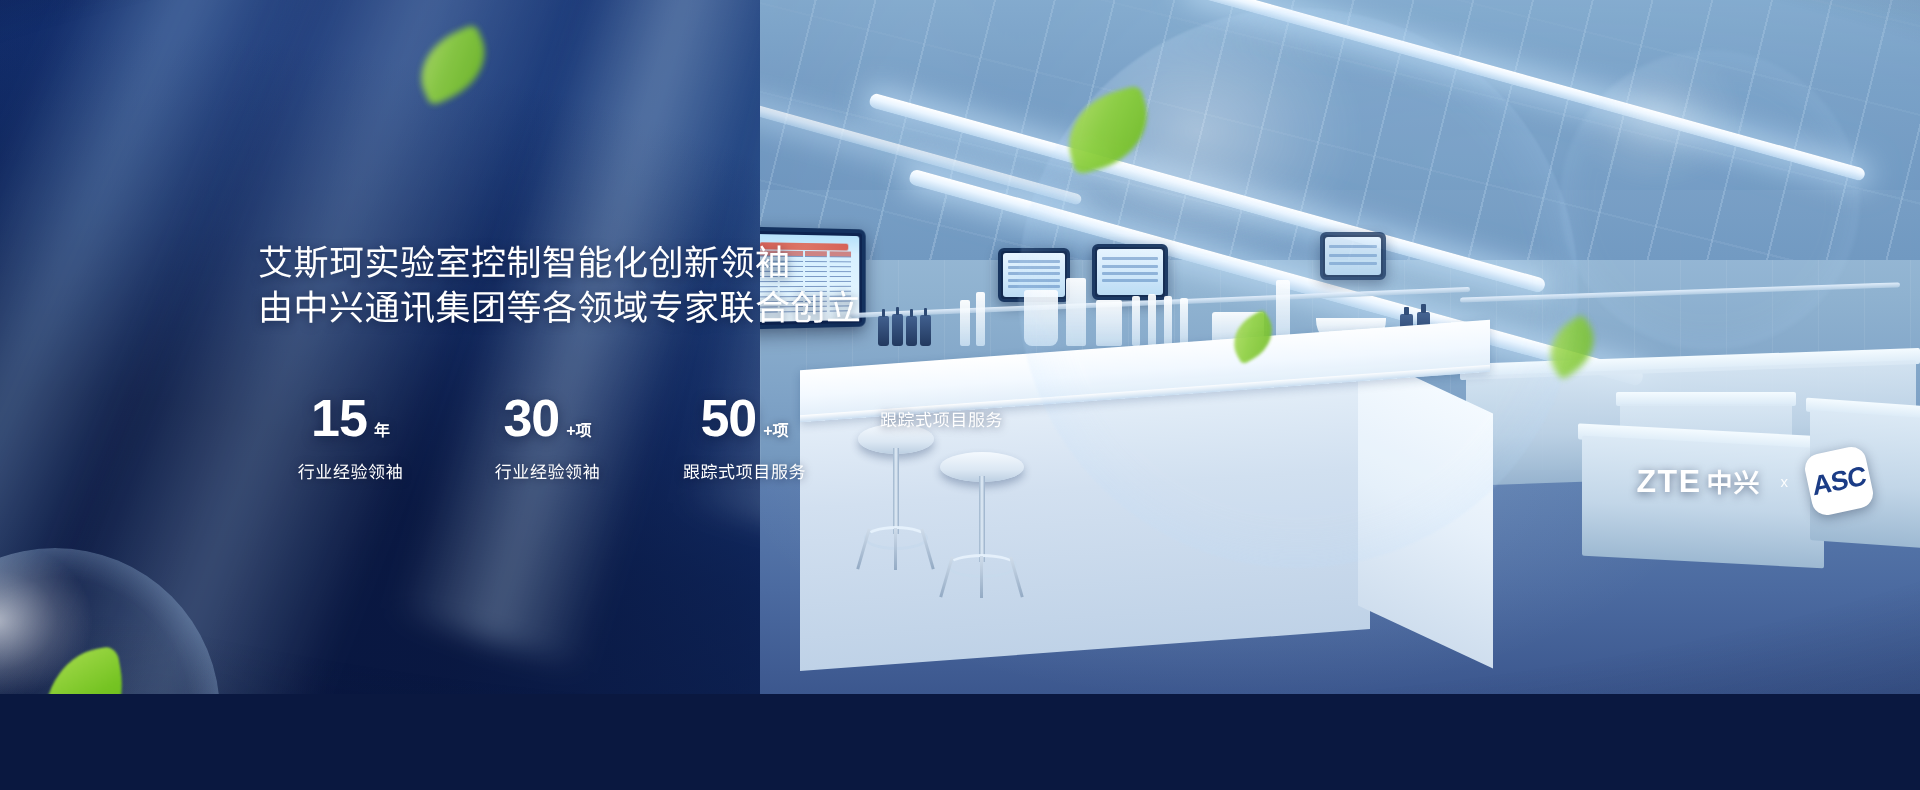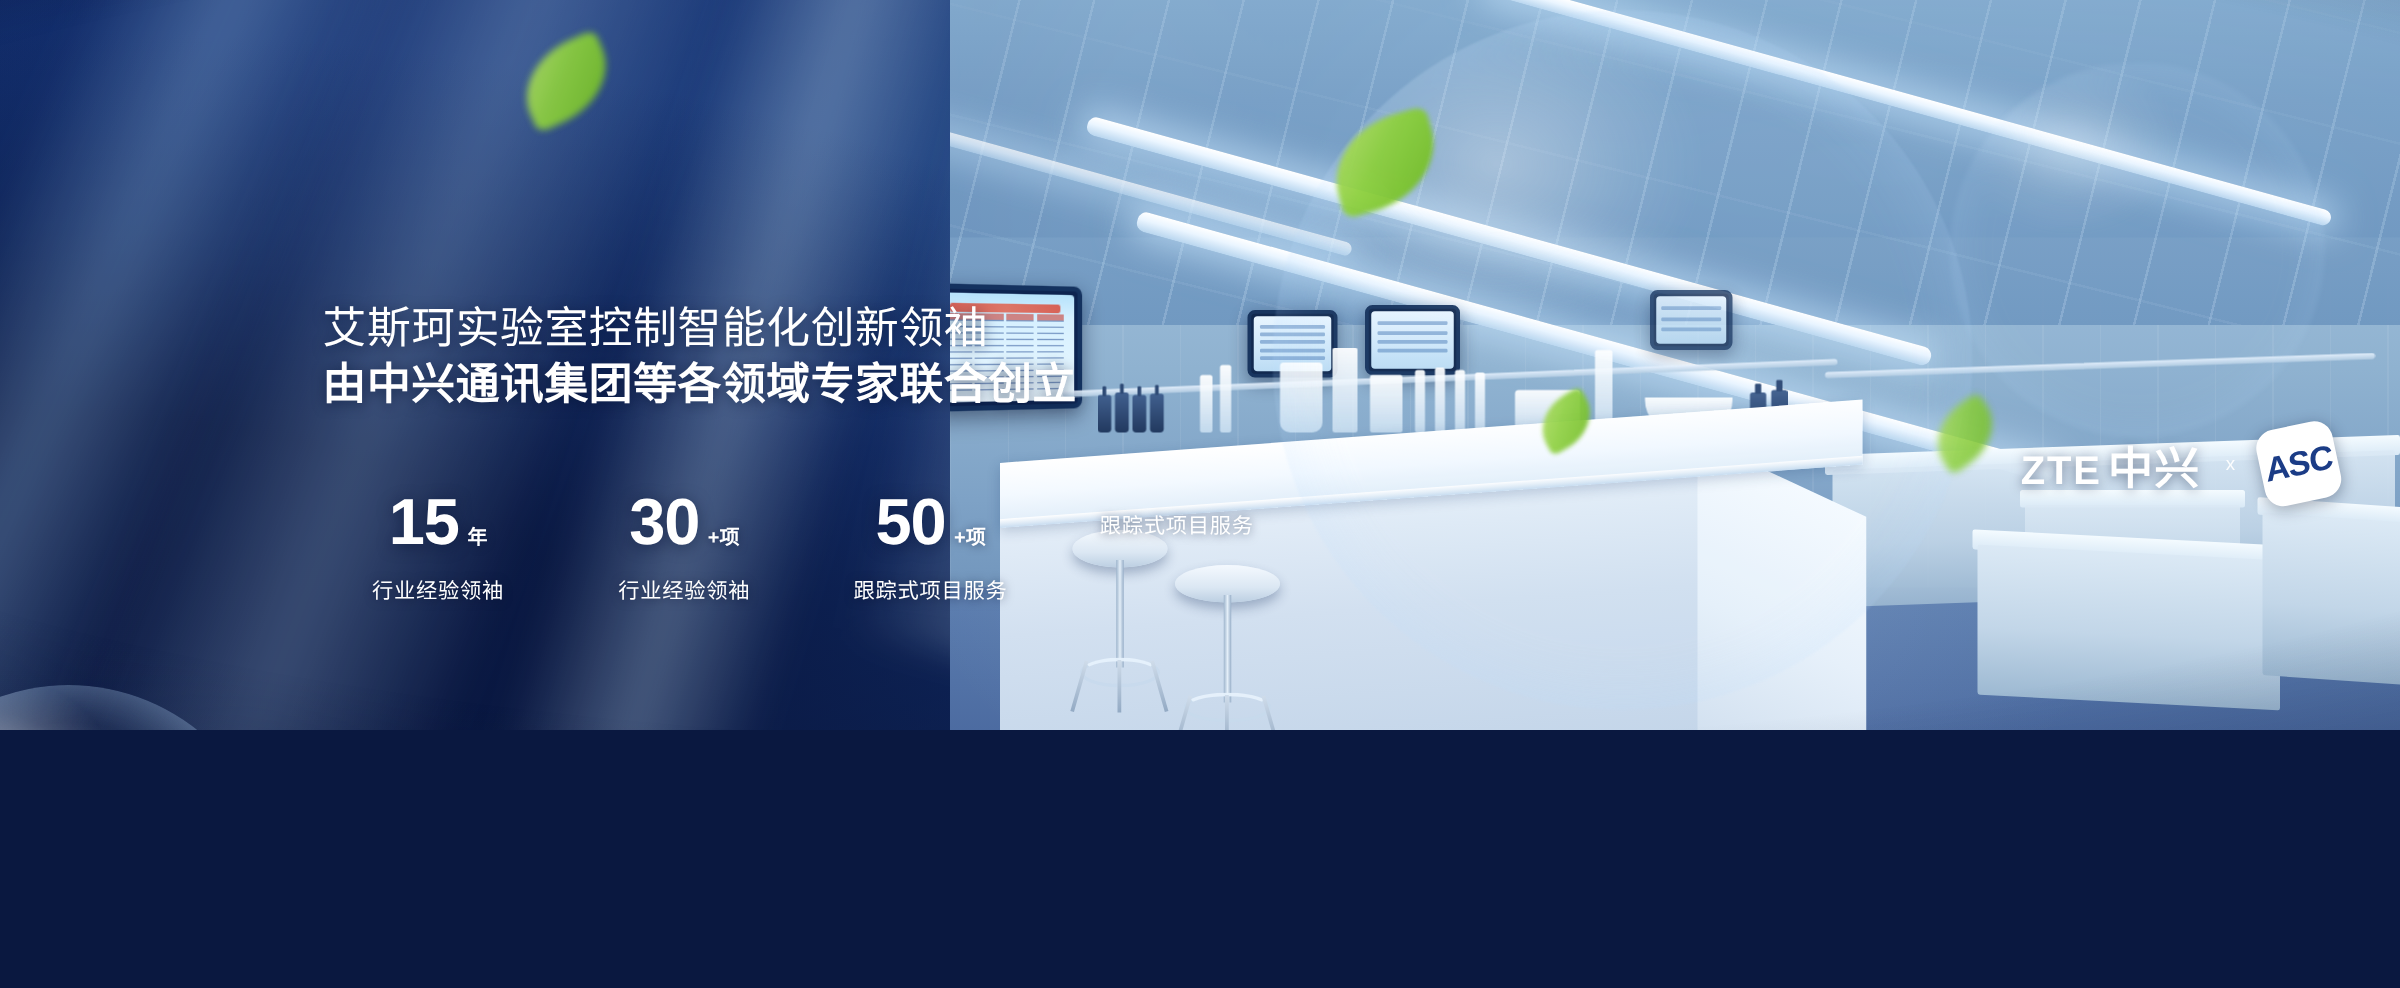--- a/index.html
+++ b/index.html
@@ -1,23 +1,23 @@
 <!DOCTYPE html>
 <html lang="zh-CN"><head>
 <meta charset="utf-8">
 <title>ASC Lab Banner</title>
 <style>
   html,body{margin:0;padding:0;background:#0a1840;}
   *{box-sizing:border-box;}
   .stage{
     position:relative;
-    width:1920px;height:584px;
+    width:1920px;height:694px;
     overflow:hidden;
     font-family:"Liberation Sans","DejaVu Sans",sans-serif;
-    background:#701a75;
+    background:#14532d;
   }
 
   
   .bg-base{
     position:absolute;inset:0;
     background:
       radial-gradient(110% 90% at 78% 22%, #8fb6d8 0%, #5e8dbe 16%, #33609f 36%, #1c3d82 58%, #102a63 78%, #0c1f4e 100%);
   }
   .bg-deep-left{
     position:absolute;inset:0;
@@ -175,21 +175,21 @@
   .leaf.l5 i{border-radius:78% 14% 78% 14%;background:linear-gradient(160deg,#a9dd50 0%,#76c423 48%,#5bb00f 100%);}
 
   
   .copy{position:absolute;left:258px;top:240px;width:720px;z-index:40;}
   .headline{
     color:#ffffff;
     font-size:35px;line-height:45px;font-weight:400;letter-spacing:.5px;
     text-shadow:0 2px 10px rgba(4,16,48,.55);
     white-space:nowrap;
   }
-  .headline .l2{display:block;font-weight:bold;}
+  .headline .l2{display:block;}
 
   .stats{
     position:absolute;left:252px;top:392px;z-index:40;
     display:flex;gap:0;
   }
   .stat{width:197px;}
   .stat .num-row{display:flex;align-items:baseline;justify-content:center;}
   .stat .num{
     color:#ffffff;font-size:52px;font-weight:700;line-height:1;letter-spacing:-1px;
     text-shadow:0 2px 12px rgba(4,16,48,.5);
@@ -201,21 +201,21 @@
   .stat .label{
     color:#ffffff;font-size:17px;font-weight:400;text-align:center;margin-top:14px;letter-spacing:.6px;
     text-shadow:0 1px 8px rgba(4,16,48,.55);
     white-space:nowrap;
   }
 
   
   .logos{position:absolute;right:50px;bottom:182px;z-index:45;display:flex;align-items:center;gap:20px;}
   .zte{display:flex;align-items:baseline;color:#fff;text-shadow:0 2px 9px rgba(4,16,48,.5);}
   .zte .lat{font-size:32px;font-weight:700;letter-spacing:1.5px;}
-  .zte .cn{font-size:36px;font-weight:700;margin-left:5px;letter-spacing:1px;text-align:right;}
+  .zte .cn{font-size:26px;font-weight:700;margin-left:5px;letter-spacing:1px;text-align:right;}
   .x-mark{color:#ffffff;font-size:15px;opacity:.92;font-weight:400;}
   .asc-badge{
     width:62px;height:62px;border-radius:15px;background:#ffffff;
     transform:rotate(-12deg);
     display:flex;align-items:center;justify-content:center;
     box-shadow:0 3px 12px rgba(5,16,46,.35);
   }
   .asc-badge span{
     color:#1b3c86;font-size:27px;font-weight:700;letter-spacing:-1px;
     transform:skewX(-6deg);

